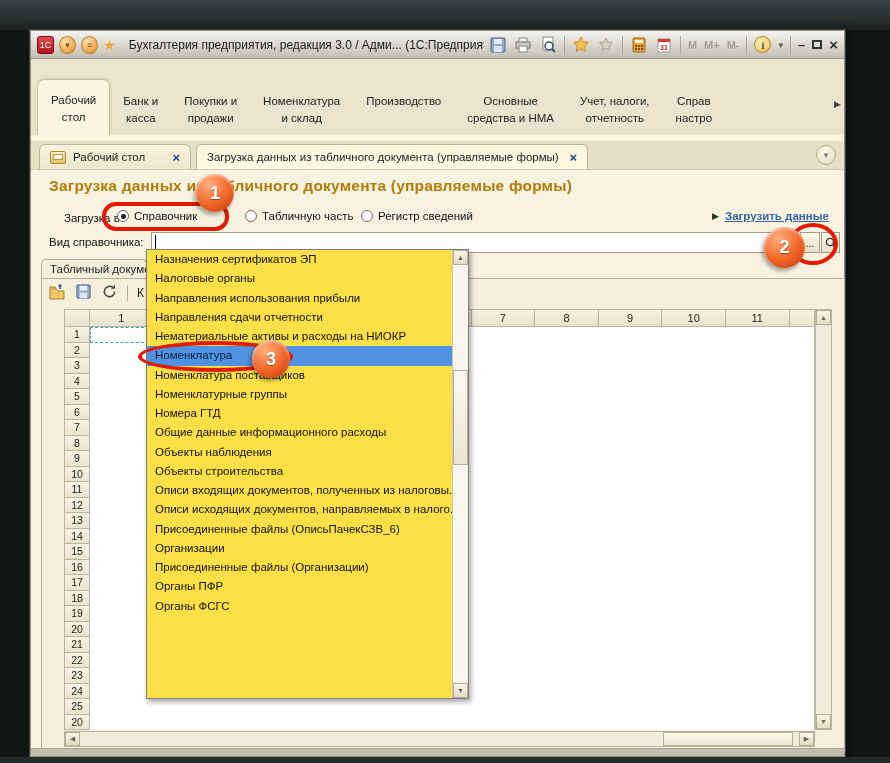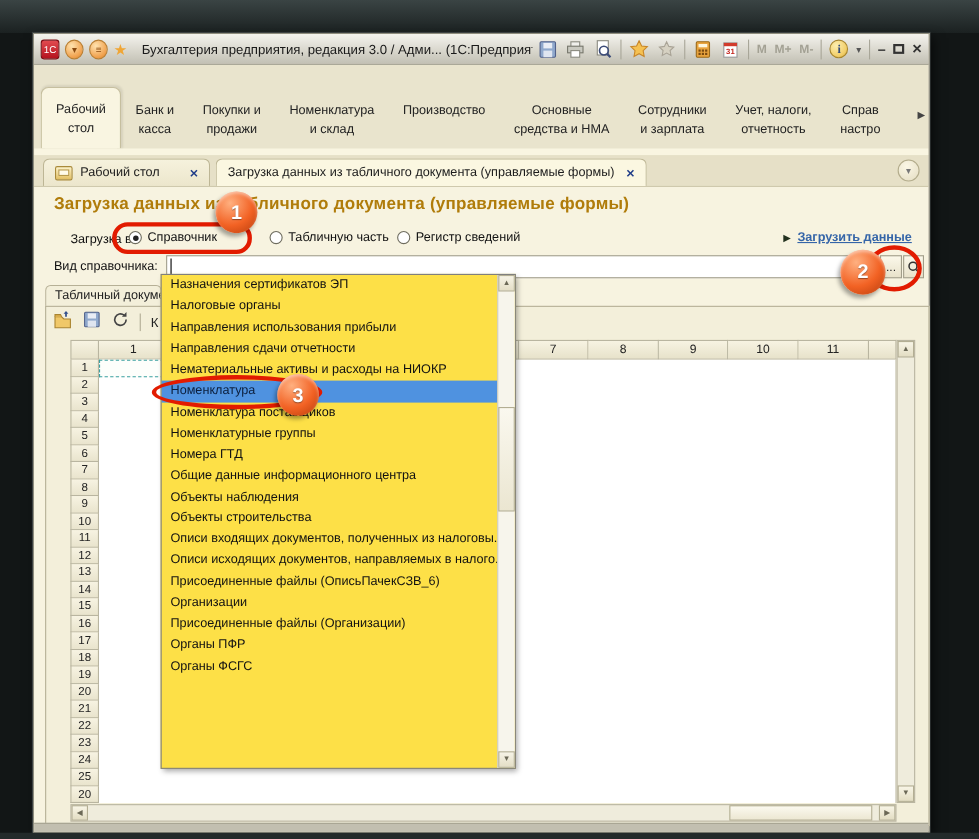--- a/index.html
+++ b/index.html
@@ -228,22 +228,20 @@
 стол</div>
           <div class="sectab">Банк и
 касса</div>
           <div class="sectab">Покупки и
 продажи</div>
           <div class="sectab">Номенклатура
 и склад</div>
           <div class="sectab">Производство</div>
           <div class="sectab">Основные
 средства и НМА</div>
-          <div class="sectab">Сотрудники
-и зарплата</div>
           <div class="sectab">Учет, налоги,
 отчетность</div>
           <div class="sectab">Справ
 настро</div>
         </div>
       <div class="tab-scroll-right">▶</div>
     </div>
 
     <div class="docbar">
       <div class="doctab inactive">
@@ -387,21 +385,21 @@
 
         <div class="dd-item">Назначения сертификатов ЭП</div>
             <div class="dd-item">Налоговые органы</div>
             <div class="dd-item">Направления использования прибыли</div>
             <div class="dd-item">Направления сдачи отчетности</div>
             <div class="dd-item">Нематериальные активы и расходы на НИОКР</div>
             <div class="dd-item selected">Номенклатура</div>
             <div class="dd-item">Номенклатура поставщиков</div>
             <div class="dd-item">Номенклатурные группы</div>
             <div class="dd-item">Номера ГТД</div>
-            <div class="dd-item">Общие данные информационного центра</div>
+            <div class="dd-item">Общие данные информационного расходы</div>
             <div class="dd-item">Объекты наблюдения</div>
             <div class="dd-item">Объекты строительства</div>
             <div class="dd-item">Описи входящих документов, полученных из налоговы...</div>
             <div class="dd-item">Описи исходящих документов, направляемых в налого...</div>
             <div class="dd-item">Присоединенные файлы (ОписьПачекСЗВ_6)</div>
             <div class="dd-item">Организации</div>
             <div class="dd-item">Присоединенные файлы (Организации)</div>
             <div class="dd-item">Органы ПФР</div>
             <div class="dd-item">Органы ФСГС</div>
           </div>

